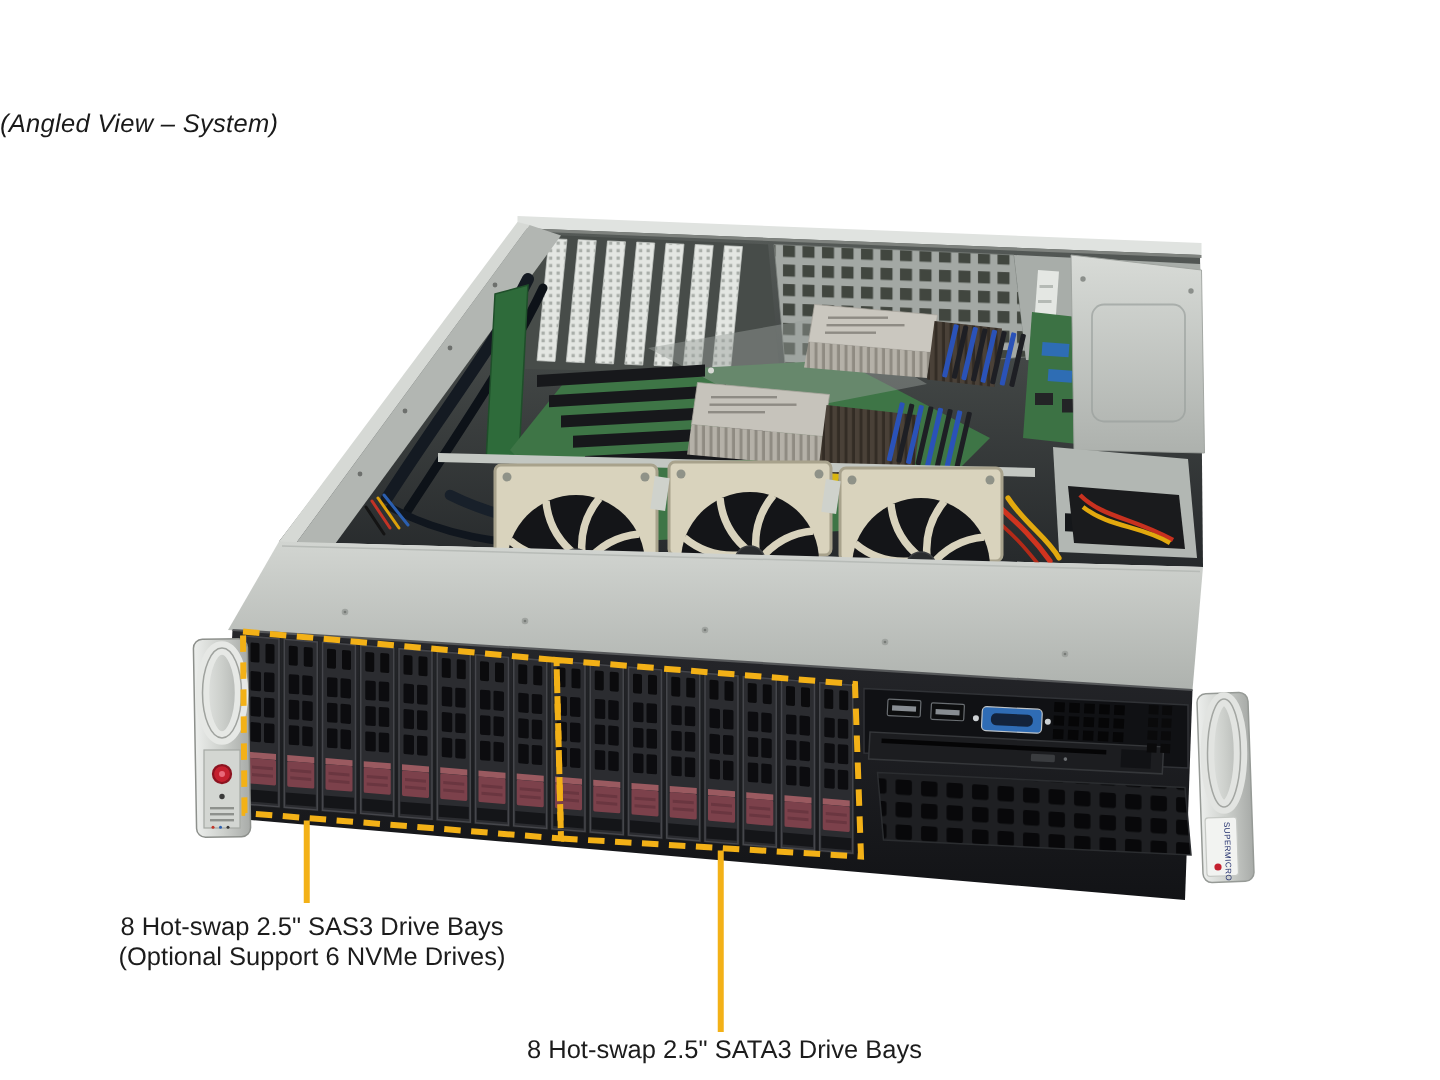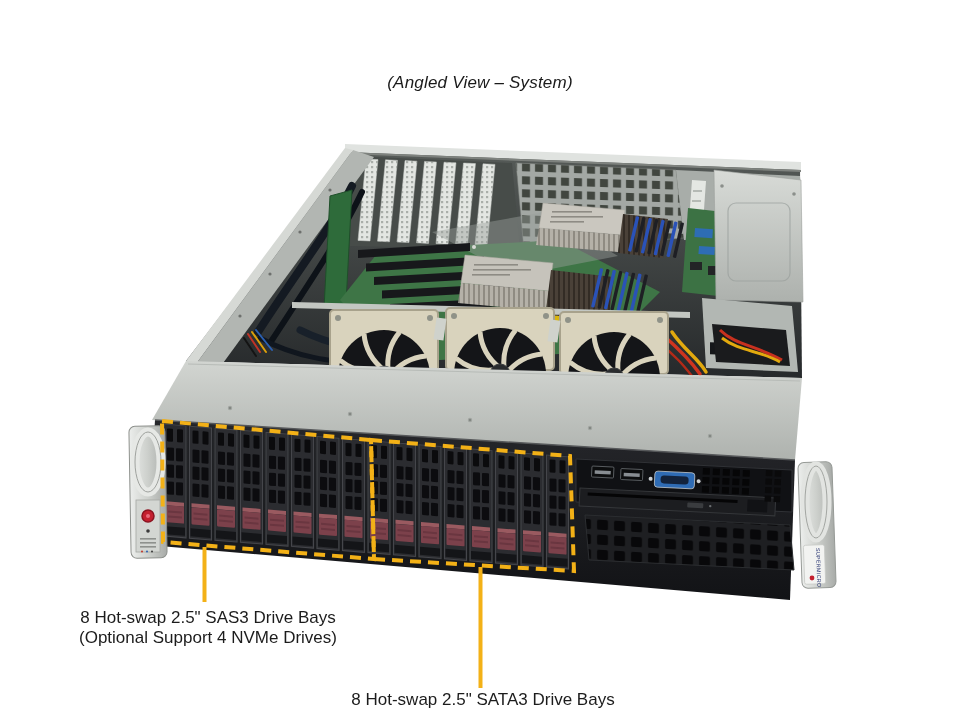--- a/index.html
+++ b/index.html
@@ -1,19 +1,19 @@
 <!DOCTYPE html>
 <html><head>
 <meta charset="utf-8">
 <style>
   html,body{margin:0;padding:0;background:#ffffff;}
   .page{position:relative;width:960px;height:720px;background:#ffffff;overflow:hidden;
         font-family:"Liberation Sans", sans-serif;}
   .fig-svg{position:absolute;left:0;top:0;width:960px;height:720px;}
-  .caption{position:absolute;top:73px;left:0;width:960px;text-align:center;
+  .caption{position:absolute;top:73px;left:0;width:960px;text-align:left;
            font-style:italic;font-size:17px;color:#1a1a1a;letter-spacing:.2px;}
   .label{position:absolute;font-size:17px;color:#1c1c1c;text-align:center;line-height:20px;}
   .label-sas{top:608px;left:0;width:416px;}
   .label-sata{top:690px;left:273px;width:420px;}
 </style>
 </head>
 <body>
 
 <div class="page">
 
@@ -377,17 +377,17 @@
     <g fill="none">
       <polygon points="162,421 371,440 374,559 163,542" stroke="#F3B117" stroke-width="4" stroke-dasharray="11 7"></polygon>
       <polygon points="371,440 570,456 574,571 374,559" stroke="#F3B117" stroke-width="4" stroke-dasharray="11 7"></polygon>
       <line x1="204.5" y1="547" x2="204.5" y2="602" stroke="#F3B117" stroke-width="4"></line>
       <line x1="480.5" y1="567" x2="480.5" y2="688" stroke="#F3B117" stroke-width="4"></line>
     </g>
   </svg>
 
   <div class="label label-sas">
     <div>8 Hot-swap 2.5" SAS3 Drive Bays</div>
-    <div>(Optional Support 4 NVMe Drives)</div>
+    <div>(Optional Support 6 NVMe Drives)</div>
   </div>
 
   <div class="label label-sata">8 Hot-swap 2.5" SATA3 Drive Bays</div>
 </div>
 
 </body></html>

